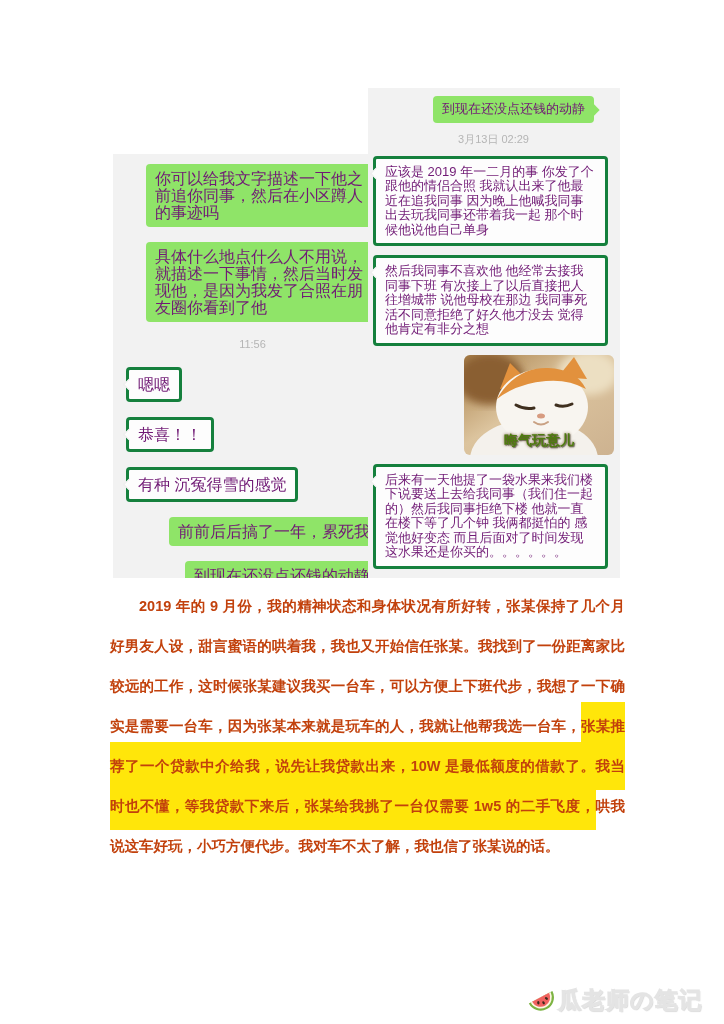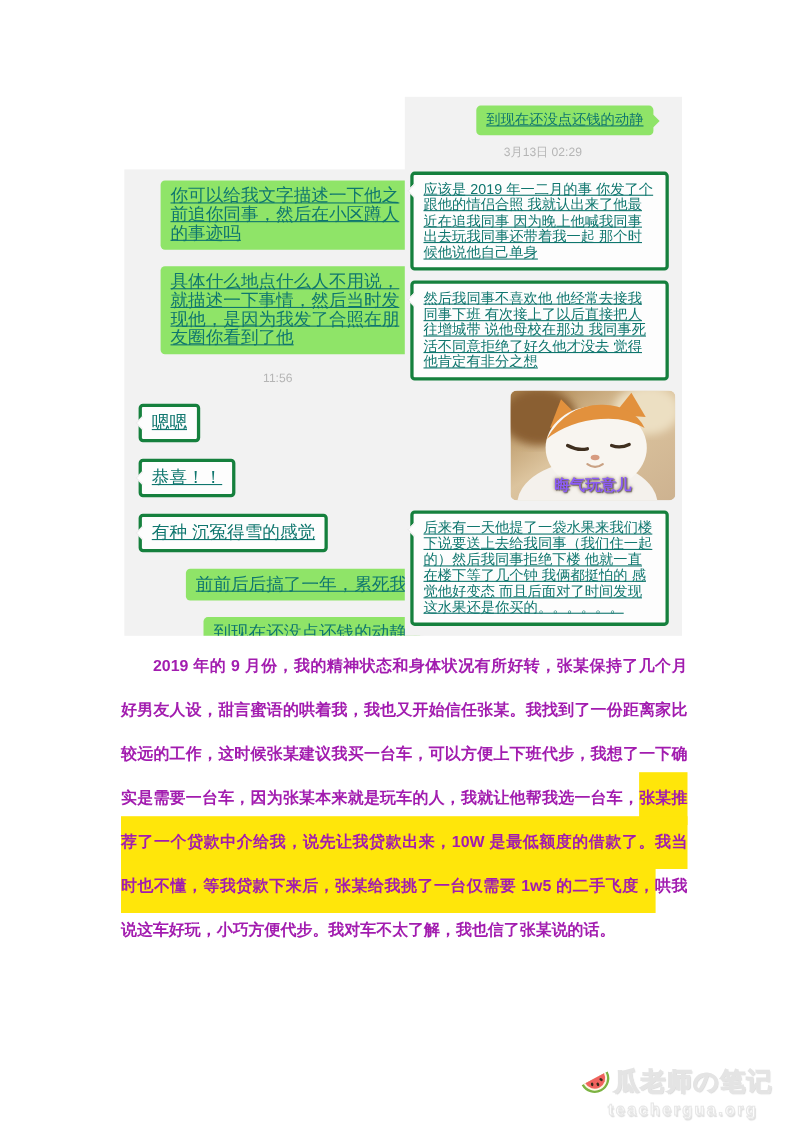--- a/index.html
+++ b/index.html
@@ -5,37 +5,37 @@
   html,body{margin:0;padding:0;}
   body{font-family:"Liberation Sans",sans-serif;}
   .page{position:relative;width:724px;height:1024px;background:#ffffff;overflow:hidden;}
 
   
   .chat-shot{position:absolute;left:0;top:0;width:724px;height:582px;}
   .chat-col{position:absolute;background:#f2f2f2;display:flex;flex-direction:column;overflow:hidden;}
   .chat-left{left:113px;top:154px;width:272px;height:424px;padding:10px 6px 0 13px;box-sizing:border-box;gap:15px;}
   .chat-right{left:368px;top:88px;width:252px;height:490px;padding:8px 6px 0 5px;box-sizing:border-box;gap:9px;}
 
-  .bubble{position:relative;border-radius:4px;color:#0f766e;box-sizing:border-box;word-break:break-all;text-decoration:underline;}
+  .bubble{position:relative;border-radius:4px;color:#701a75;box-sizing:border-box;word-break:break-all;}
   .chat-left  .bubble{font-size:16px;line-height:17px;padding:6px 9px;max-width:233px;}
   .chat-right .bubble{font-size:13px;line-height:14.5px;padding:6px 9px;max-width:235px;}
   .sent{background:#8fe468;align-self:flex-end;}
   .sent::after{content:"";position:absolute;right:-4px;top:10px;width:8px;height:8px;background:#8fe468;transform:rotate(45deg);}
   .received{background:#fdfdfd;border:3px solid #15803d;align-self:flex-start;}
   .received::after{content:"";position:absolute;left:-4px;top:10px;width:8px;height:8px;background:#fdfdfd;border-left:1px solid #ececec;border-bottom:1px solid #ececec;transform:rotate(45deg);}
   .chat-right .sent{margin-right:20px;}
   .time{align-self:center;font-size:11px;color:#b5b5b5;line-height:15px;}
 
   .sticker{position:relative;align-self:flex-end;width:150px;height:100px;border-radius:6px;overflow:hidden;flex:0 0 auto;}
   .sticker svg{display:block;}
-  .sticker-caption{position:absolute;left:0;right:0;bottom:5px;text-align:center;color:#8b5cf6;
+  .sticker-caption{position:absolute;left:0;right:0;bottom:5px;text-align:center;color:#4d7c0f;
     font-size:14px;font-weight:700;text-shadow:0 0 3px rgba(90,60,20,.9),1px 1px 1px rgba(0,0,0,.5);}
 
   
-  .article{position:absolute;left:110px;top:586px;width:515px;color:#a21caf;font-weight:700;font-size:14.5px;}
+  .article{position:absolute;left:110px;top:586px;width:515px;color:#c2410c;font-weight:700;font-size:14.5px;}
   .article .line{height:40px;line-height:40px;text-align:justify;text-align-last:justify;white-space:nowrap;}
   .article .line.last{text-align-last:left;}
   .article .line.indent{text-indent:2em;}
   .hl{background:#ffe60a;padding:16px 0;}
 
   
   .watermark{position:absolute;right:8px;bottom:6px;width:190px;text-align:center;margin-top:48px;}
   .wm-row{display:flex;align-items:center;justify-content:flex-start;gap:2px;}
   .wm-title{font-size:23px;font-weight:700;color:#fefefe;letter-spacing:1px;
     -webkit-text-stroke:1px #e4e4e4;text-shadow:1px 1px 1px #d8d8d8;white-space:nowrap;}
@@ -114,16 +114,15 @@
             <path d="M4.5,17 A13.5,13.5 0 0,0 31.5,17 Z" fill="#fdf6e3"></path>
             <path d="M6.5,17 A11.5,11.5 0 0,0 29.5,17 Z" fill="#f0625f"></path>
             <ellipse cx="12.5" cy="21.5" rx="1.4" ry="2" fill="#3a2a1a" transform="rotate(25 12.5 21.5)"></ellipse>
             <ellipse cx="18" cy="24.5" rx="1.4" ry="2" fill="#3a2a1a"></ellipse>
             <ellipse cx="23.5" cy="21.5" rx="1.4" ry="2" fill="#3a2a1a" transform="rotate(-25 23.5 21.5)"></ellipse>
           </g>
         </svg>
       </span>
       <span class="wm-title">瓜老师の笔记</span>
     </div>
-    <div class="wm-url">teachergua.org</div>
   </div>
 
 </div>
 
 </body></html>

